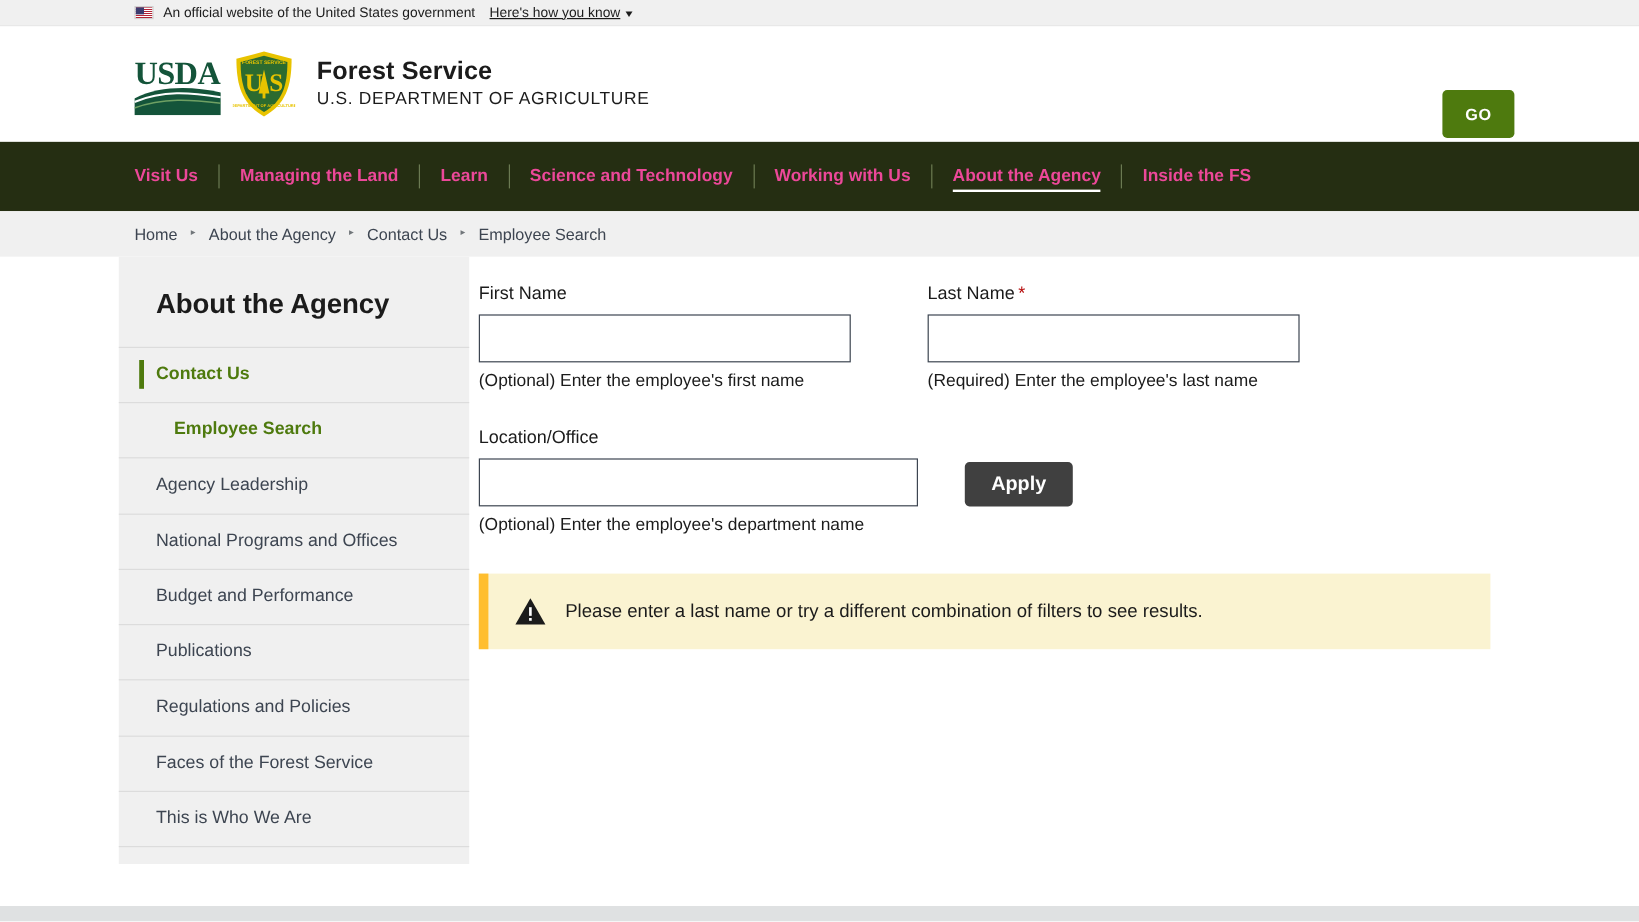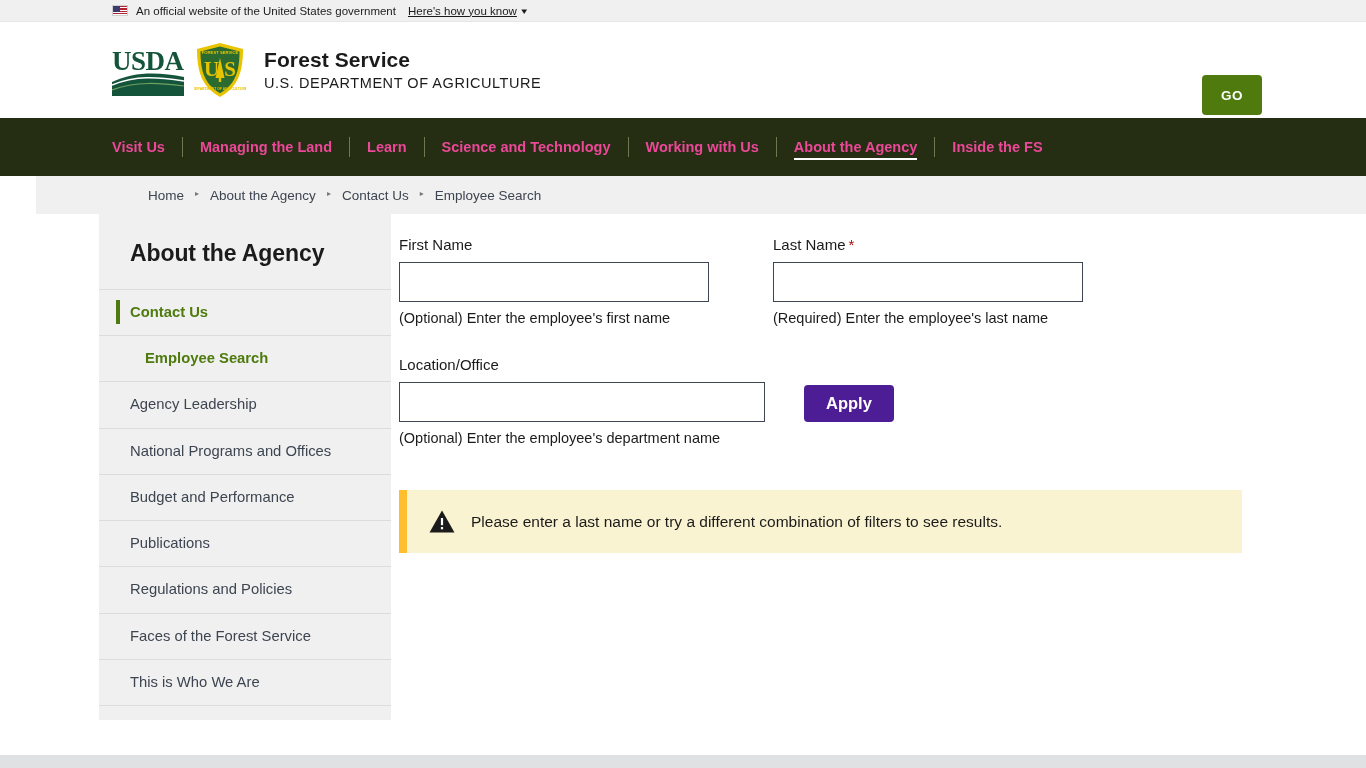--- a/index.html
+++ b/index.html
@@ -150,21 +150,20 @@
   }
 
   
   .breadcrumb-bar {
     height:38px;
     background:#f0f0f0;
     display:flex;
     align-items:center;
     padding-left:112px;
     font-size:13.5px;
-    margin-left:36px;
   }
   .crumb { color:#3d4551; cursor:pointer; white-space:nowrap; }
   .crumb.current { color:#3d4551; cursor:default; }
   .crumb-sep {
     margin:0 11px;
     color:#71767a;
     font-size:8px;
     line-height:1;
     transform:translateY(-1px);
   }
@@ -257,35 +256,35 @@
   .loc-row {
     display:flex;
     align-items:flex-start;
     margin-top:30px;
   }
   .loc-group { width:372px; }
   .loc-input { width:366px; }
   .apply-button {
     margin-left:33px;
     margin-top:29px;
-    background:#4c1d95;
+    background:#404040;
     color:#ffffff;
     border:none;
     border-radius:4px;
     font-size:16.5px;
     font-weight:bold;
     font-family:"Liberation Sans", sans-serif;
     padding:0 22px;
     height:37px;
     cursor:pointer;
   }
 
   
   .alert {
-    margin-top:44px;
+    margin-top:32px;
     width:843px;
     background:#faf3d1;
     border-left:8px solid #ffbe2e;
     padding:20px 16px 20px 22px;
     display:flex;
     align-items:center;
   }
   .warn-icon { width:26px; height:23px; flex:none; }
   .alert-text {
     margin-left:16px;

